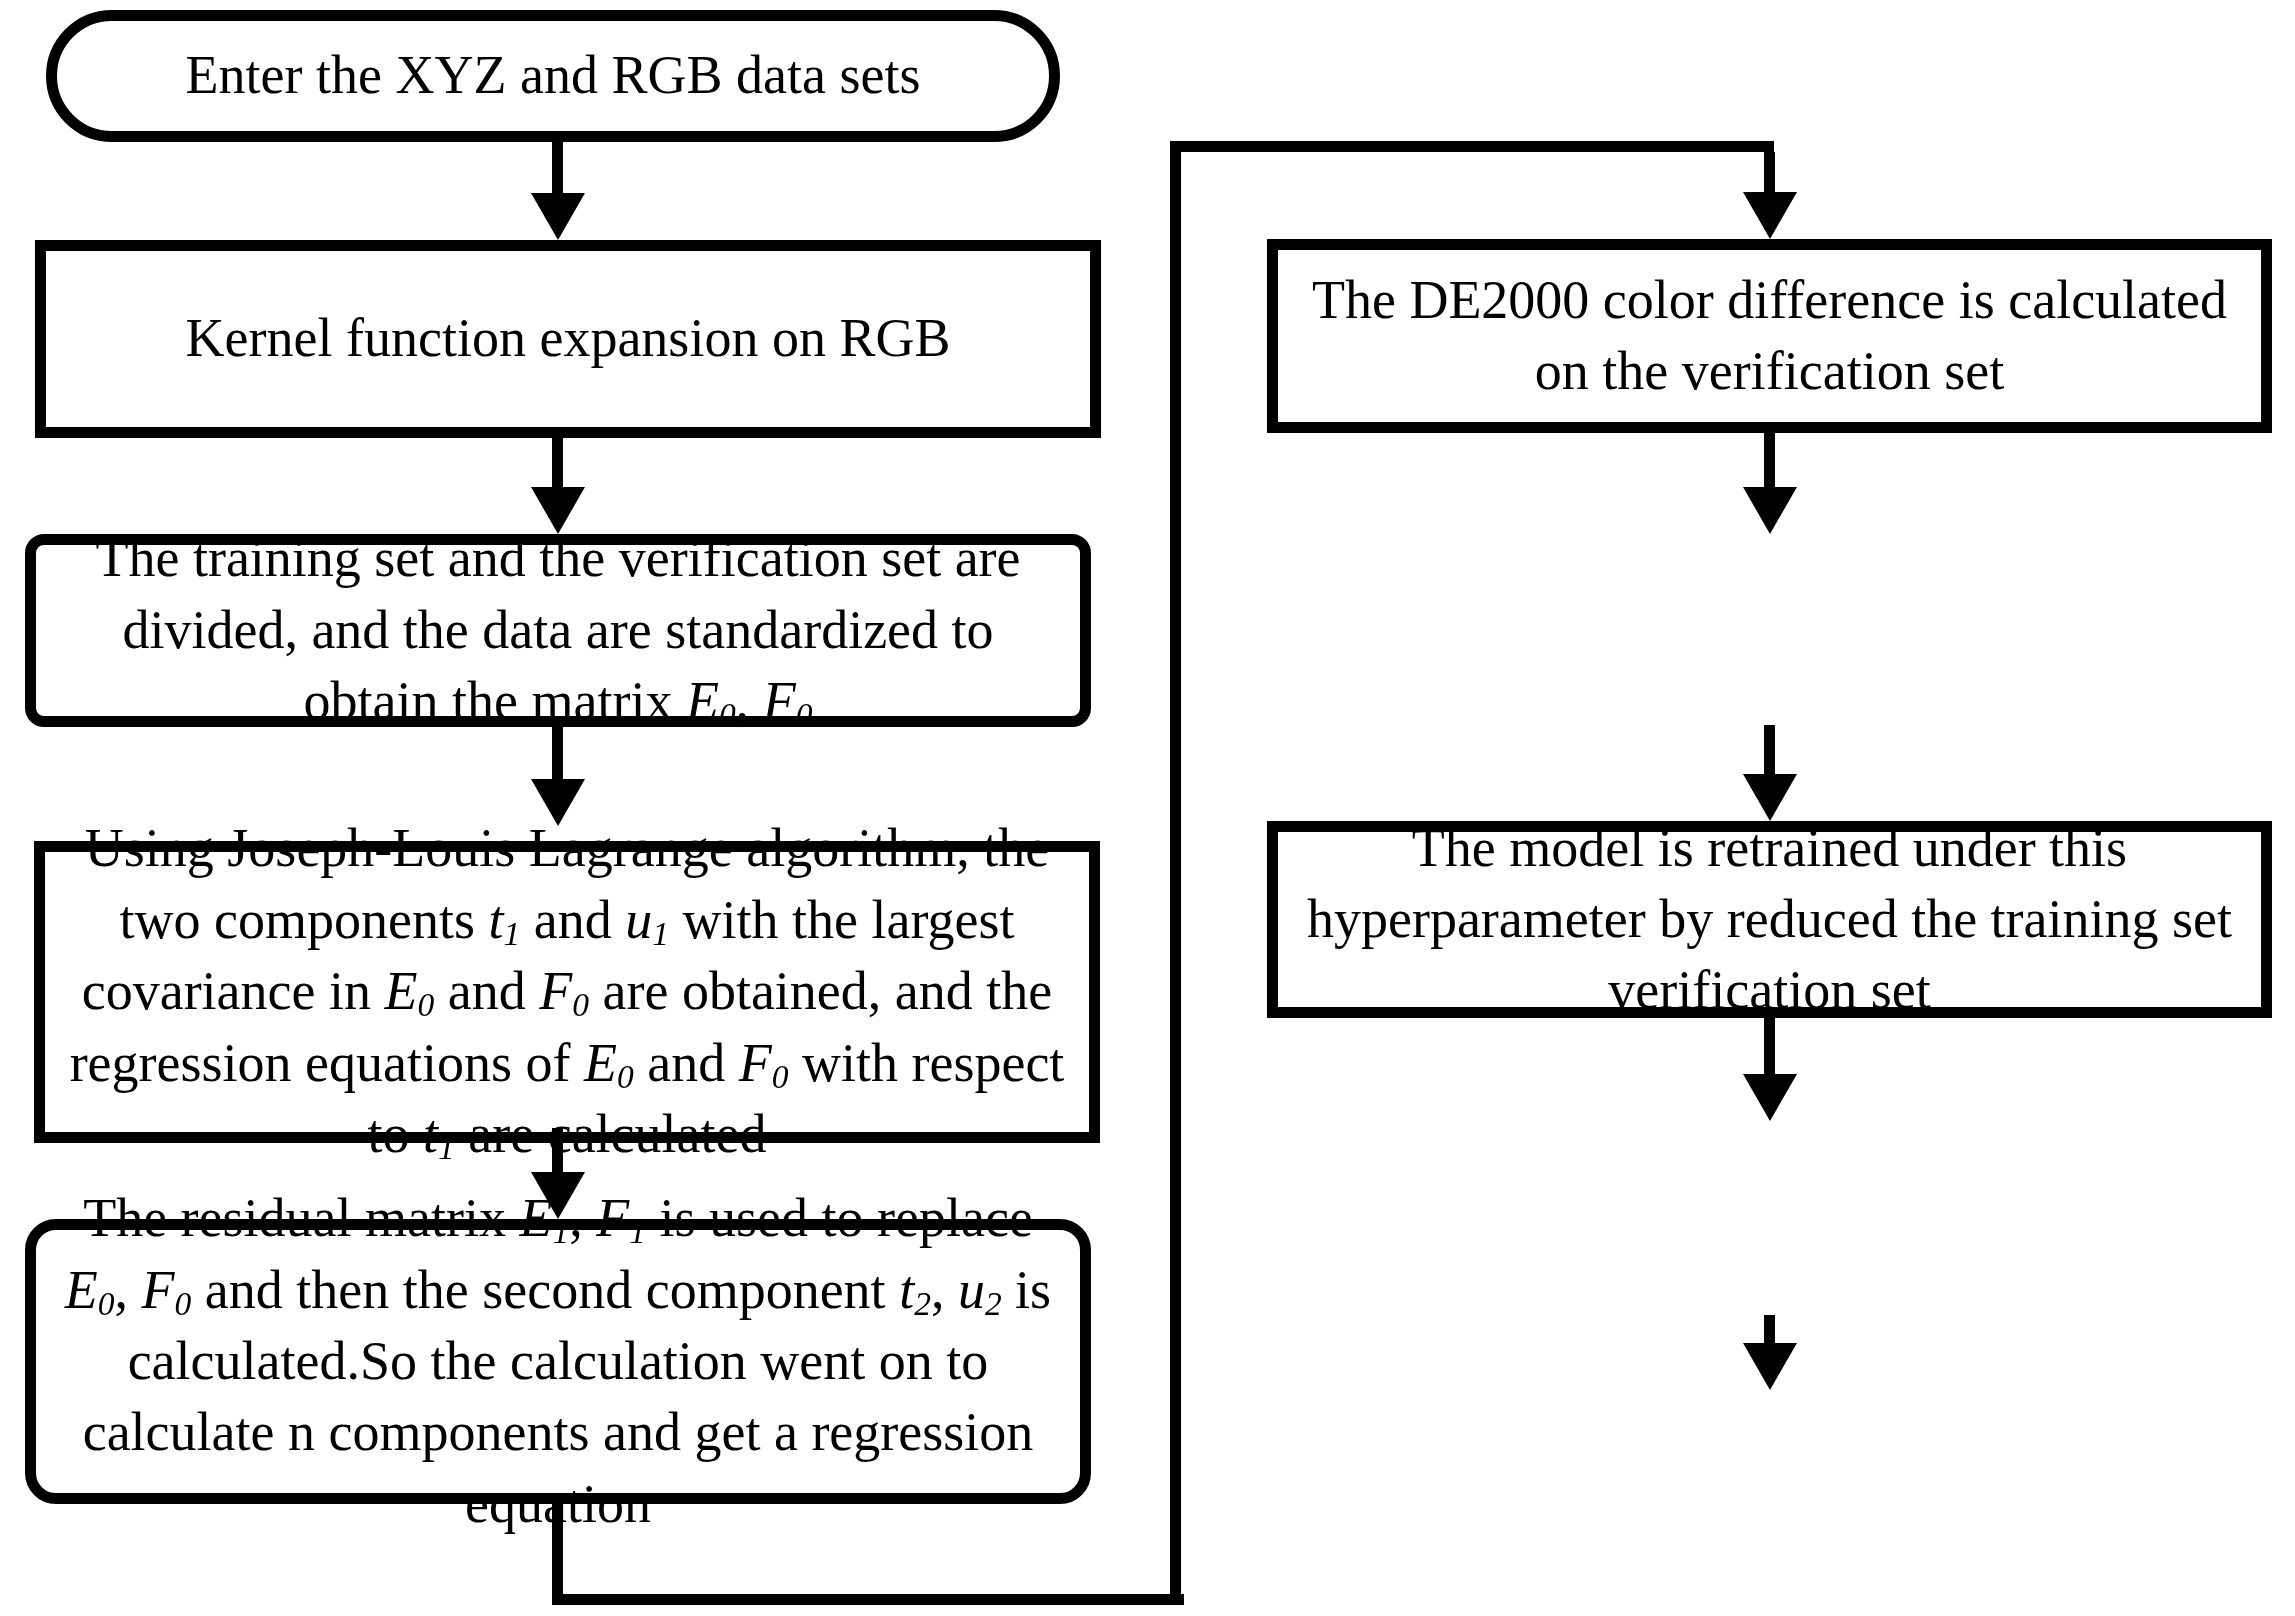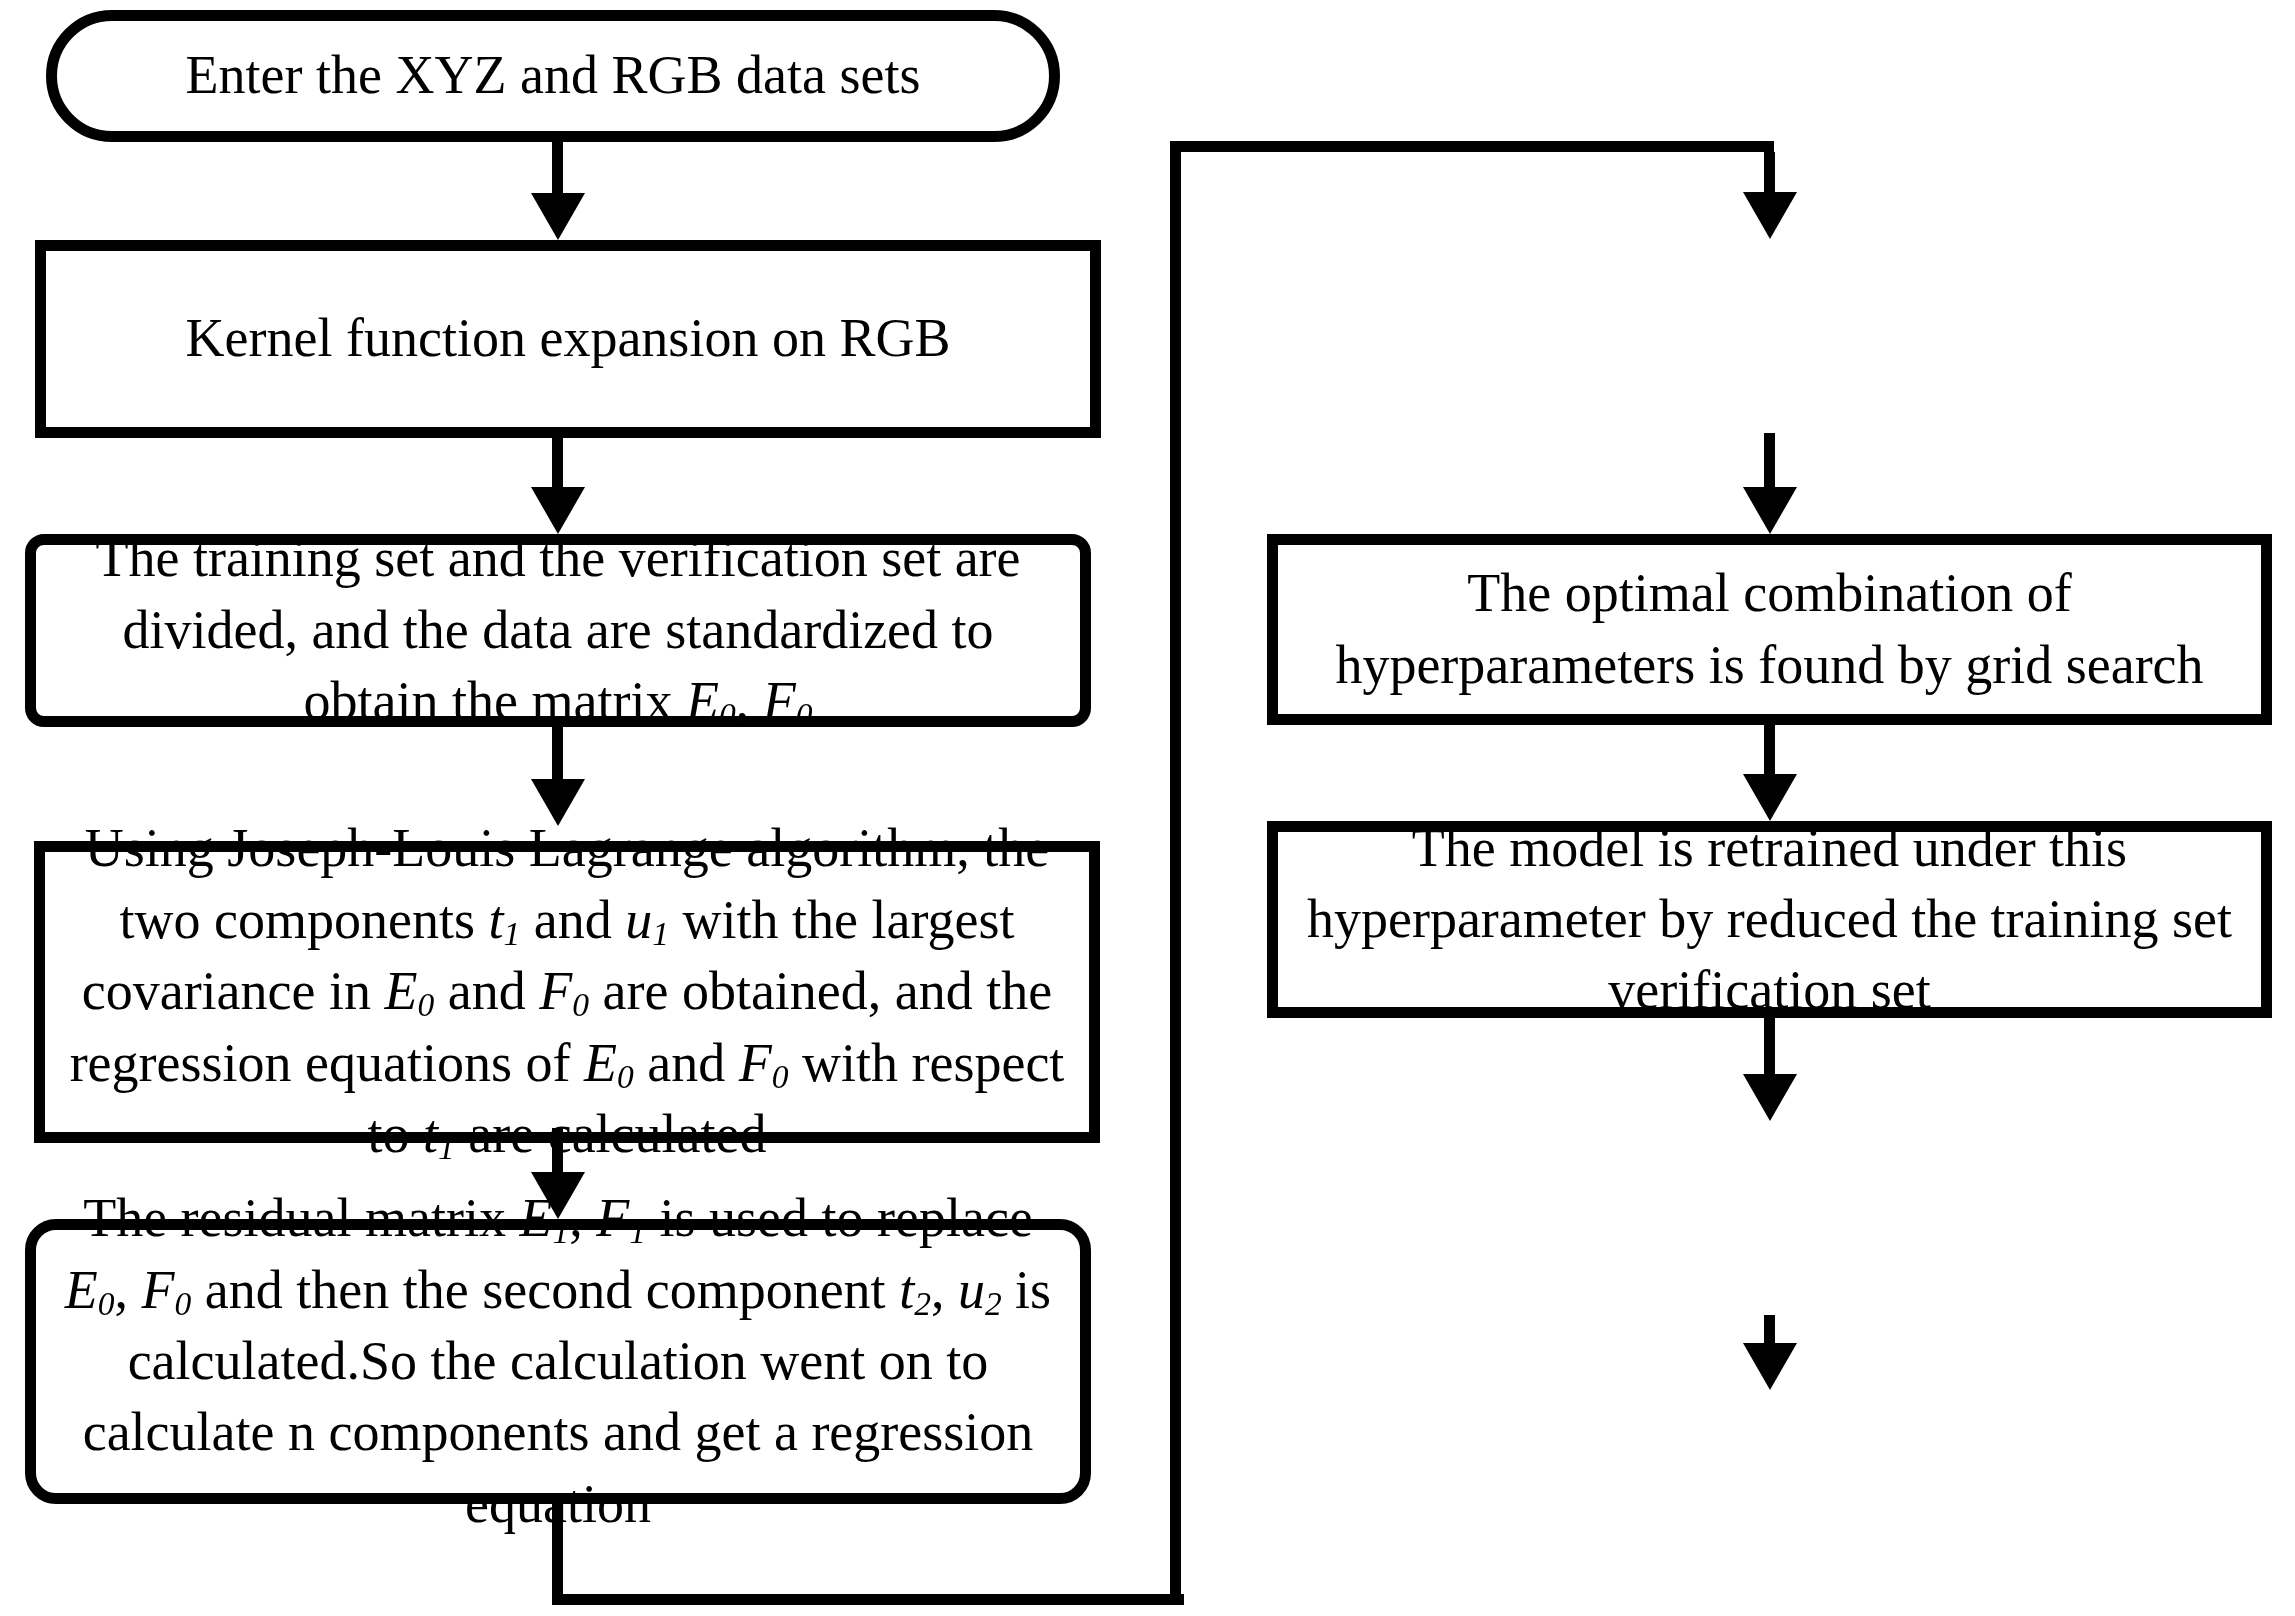--- a/index.html
+++ b/index.html
@@ -62,24 +62,24 @@
   </div>
 
   <div class="node" style="left:34px;top:826px;width:1066px;height:302px;margin-top:15px;">
     <span><span>Using Joseph-Louis Lagrange algorithm, the two components </span><span class="it">t</span><span class="it sb">1</span><span> and </span><span class="it">u</span><span class="it sb">1</span><span> with the largest covariance in </span><span class="it">E</span><span class="it sb">0</span><span> and </span><span class="it">F</span><span class="it sb">0</span><span> are obtained, and the regression equations of </span><span class="it">E</span><span class="it sb">0</span><span> and </span><span class="it">F</span><span class="it sb">0</span><span> with respect to </span><span class="it">t</span><span class="it sb">1</span><span> are calculated</span></span>
   </div>
 
   <div class="node" style="left:25px;top:1219px;width:1066px;height:285px;border-radius:31px;">
     <span><span>The residual matrix </span><span class="it">E</span><span class="it sb">1</span><span>, </span><span class="it">F</span><span class="it sb">1</span><span> is used to replace </span><span class="it">E</span><span class="it sb">0</span><span>, </span><span class="it">F</span><span class="it sb">0</span><span> and then the second component </span><span class="it">t</span><span class="it sb">2</span><span>, </span><span class="it">u</span><span class="it sb">2</span><span> is calculated.So the calculation went on to calculate n components and get a regression equation</span></span>
   </div>
 
+  <div class="node" style="left:1267px;top:239px;width:1005px;height:194px;">
+    <span><span>The DE2000 color difference is calculated on the verification set</span></span>
+  </div>
 
-  <div class="node" style="left:1267px;top:534px;width:1005px;height:191px;">
-    <span><span>The optimal combination of hyperparameters is found by grid search</span></span>
-  </div>
 
   <div class="node" style="left:1267px;top:821px;width:1005px;height:197px;">
     <span><span>The model is retrained under this hyperparameter by reduced the training set verification set</span></span>
   </div>
 
 
 
   <div class="arrow" style="left:531px;top:142px;height:98px;">
     <div class="shaft"></div>
     <div class="head"></div>

